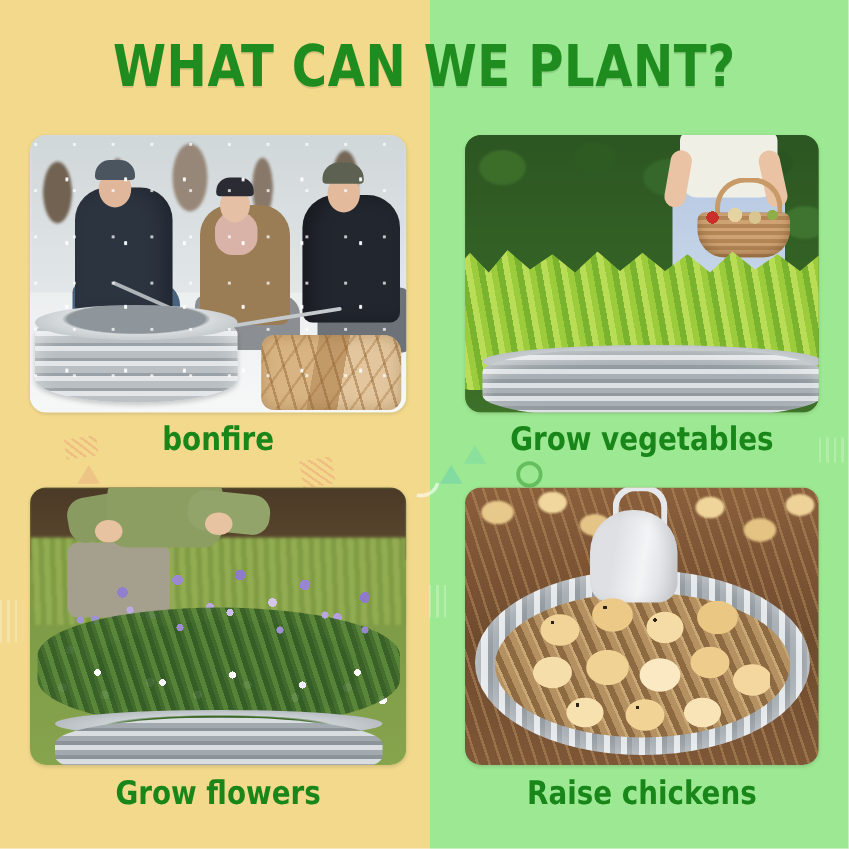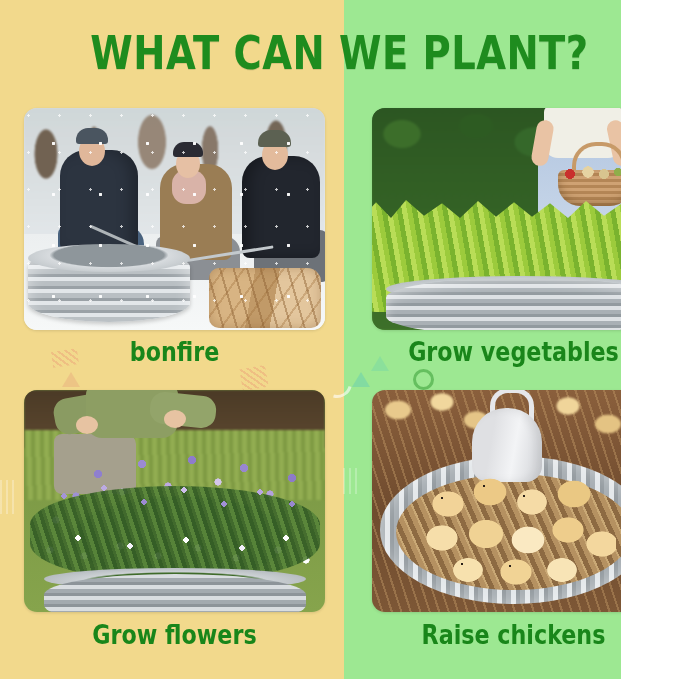--- a/index.html
+++ b/index.html
@@ -2,21 +2,21 @@
 <html><head>
 <meta charset="utf-8">
 <style>
   html, body {
     margin: 0;
     padding: 0;
     background: #ffffff;
   }
   #stage {
     position: relative;
-    width: 621px;
+    width: 679px;
     height: 679px;
     overflow: hidden;
     font-family: "Liberation Sans", sans-serif;
   }
   
   .bg-left, .bg-right {
     position: absolute;
     top: 0;
     height: 679px;
   }

